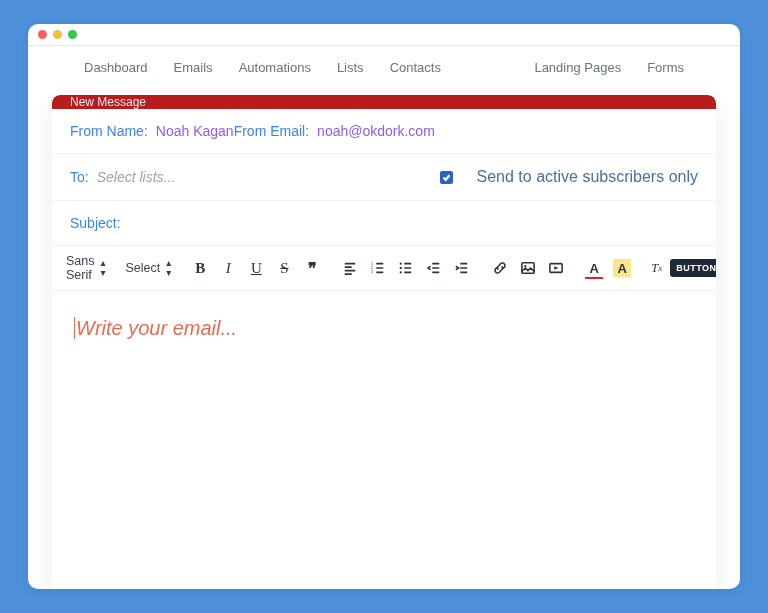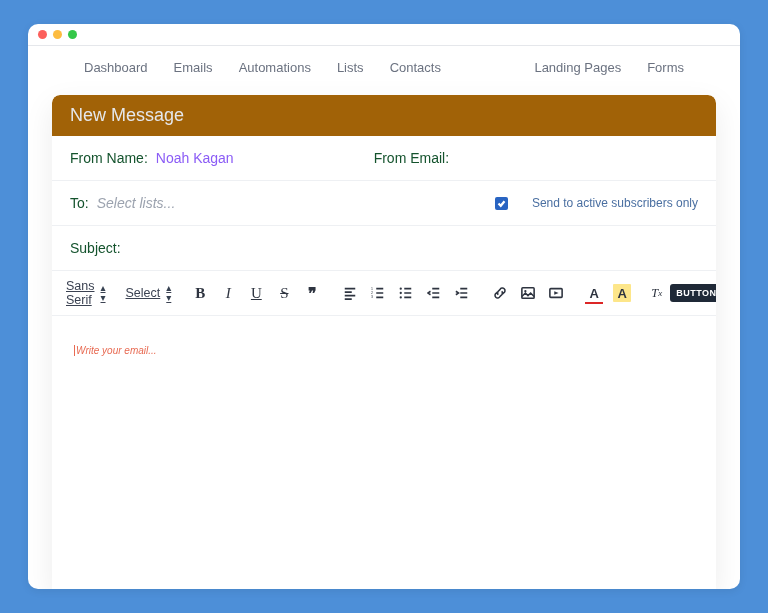--- a/index.html
+++ b/index.html
@@ -52,45 +52,45 @@
   .compose {
     background: #fff;
     border-radius: 8px 8px 0 0;
     box-shadow: 0 10px 30px rgba(0,0,0,0.08);
     height: 100%;
     display: flex;
     flex-direction: column;
     overflow: hidden;
   }
   .compose-header {
-    background: #a16207;
+    background: #b91c1c;
     color: #e5e7eb;
-    padding: 10px 18px;
-    font-size: 18px;
+    padding: 0 18px;
+    font-size: 12px;
     border-radius: 8px 8px 0 0;
   }
 
   .row {
     display: flex;
     align-items: center;
     padding: 14px 18px;
     border-bottom: 1px solid #eef0f3;
     font-size: 14px;
   }
-  .row .label { color: #14532d; margin-right: 8px; }
+  .row .label { color: #3b82f6; margin-right: 8px; }
   .row .value { color: #8b5cf6; }
   .row .placeholder { color: #9ca3af; font-style: italic; }
   .row .col { display: flex; align-items: center; }
 
   .checkbox-wrap {
     margin-left: auto;
     display: flex;
     align-items: center;
     gap: 24px;
-    font-size: 12px;
+    font-size: 16px;
     color: #4a6fa1;
   }
   .checkbox {
     width: 13px; height: 13px;
     background: #2964c2;
     border-radius: 2px;
     display: flex; align-items: center; justify-content: center;
   }
   .checkbox svg { width: 9px; height: 9px; stroke: #fff; stroke-width: 3; fill: none; }
 
@@ -98,21 +98,21 @@
     display: flex;
     align-items: center;
     padding: 8px 14px;
     border-bottom: 1px solid #eef0f3;
     gap: 8px;
     font-size: 12.5px;
     color: #3b4252;
   }
   .toolbar .group { display: flex; align-items: center; gap: 10px; }
   .toolbar .sep { width: 1px; height: 20px; background: #e5e7eb; margin: 0 2px; }
-  .dd { display: flex; align-items: center; gap: 6px; cursor: pointer; text-decoration: underline; }
+  .dd { display: flex; align-items: center; gap: 6px; cursor: pointer; }
   .dd .caret { font-size: 10px; line-height: 1; color: #374151; display:flex; flex-direction:column; gap:1px; }
   .btn-icon {
     width: 18px; height: 18px;
     display: flex; align-items: center; justify-content: center;
     cursor: pointer;
     color: #2e3440;
   }
   .btn-icon svg { width: 14px; height: 14px; stroke: currentColor; fill: currentColor; }
   .btn-icon.stroke svg { fill: none; stroke-width: 1.8; }
   .letter { font-family: Georgia, serif; font-size: 15px; }
@@ -136,21 +136,21 @@
     cursor: pointer;
   }
 
   .editor {
     flex: 1;
     padding: 26px 24px;
   }
   .editor-placeholder {
     color: #e86a52;
     font-style: italic;
-    font-size: 10px;
+    font-size: 20px;
     position: relative;
   }
   .editor-placeholder::before {
     content:"";
     position:absolute;
     left:-2px; top:0; bottom:0;
     width:1px;
     background:#e86a52;
   }
 </style>
@@ -179,22 +179,23 @@
   <div class="content">
     <div class="compose">
 
       <div class="compose-header">New Message</div>
 
       <div class="row">
         <div class="col">
           <span class="label">From Name:</span>
           <span class="value">Noah Kagan</span>
         </div>
-        <div class="col" style="margin-left:140px;">
+        <div class="col" style="">
           <span class="label">From Email:</span>
+          <span class="value">noah@okdork.com</span>
         </div>
       </div>
 
       <div class="row">
         <span class="label">To:</span>
         <span class="placeholder">Select lists...</span>
         <div class="checkbox-wrap">
           <div class="checkbox">
             <svg viewBox="0 0 12 12">
                 <path d="M2 6l3 3 5-6"></path>

